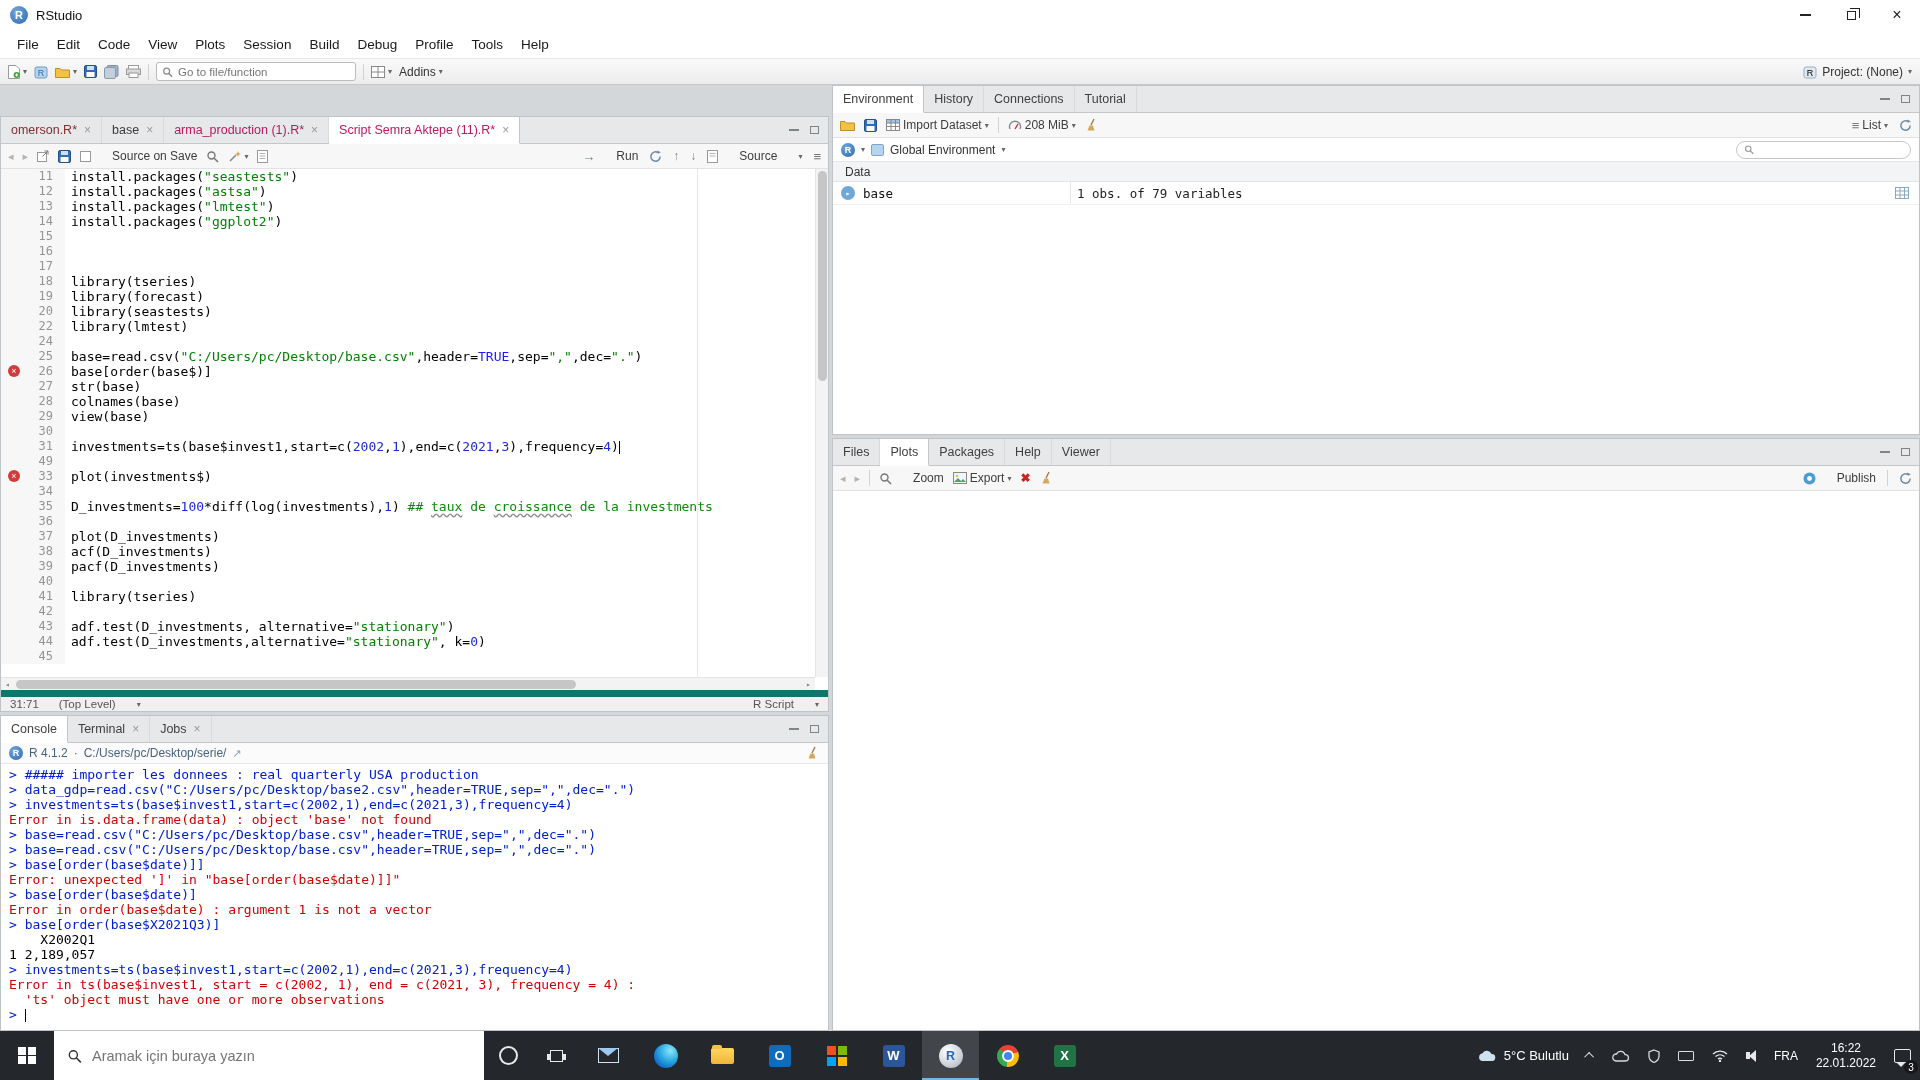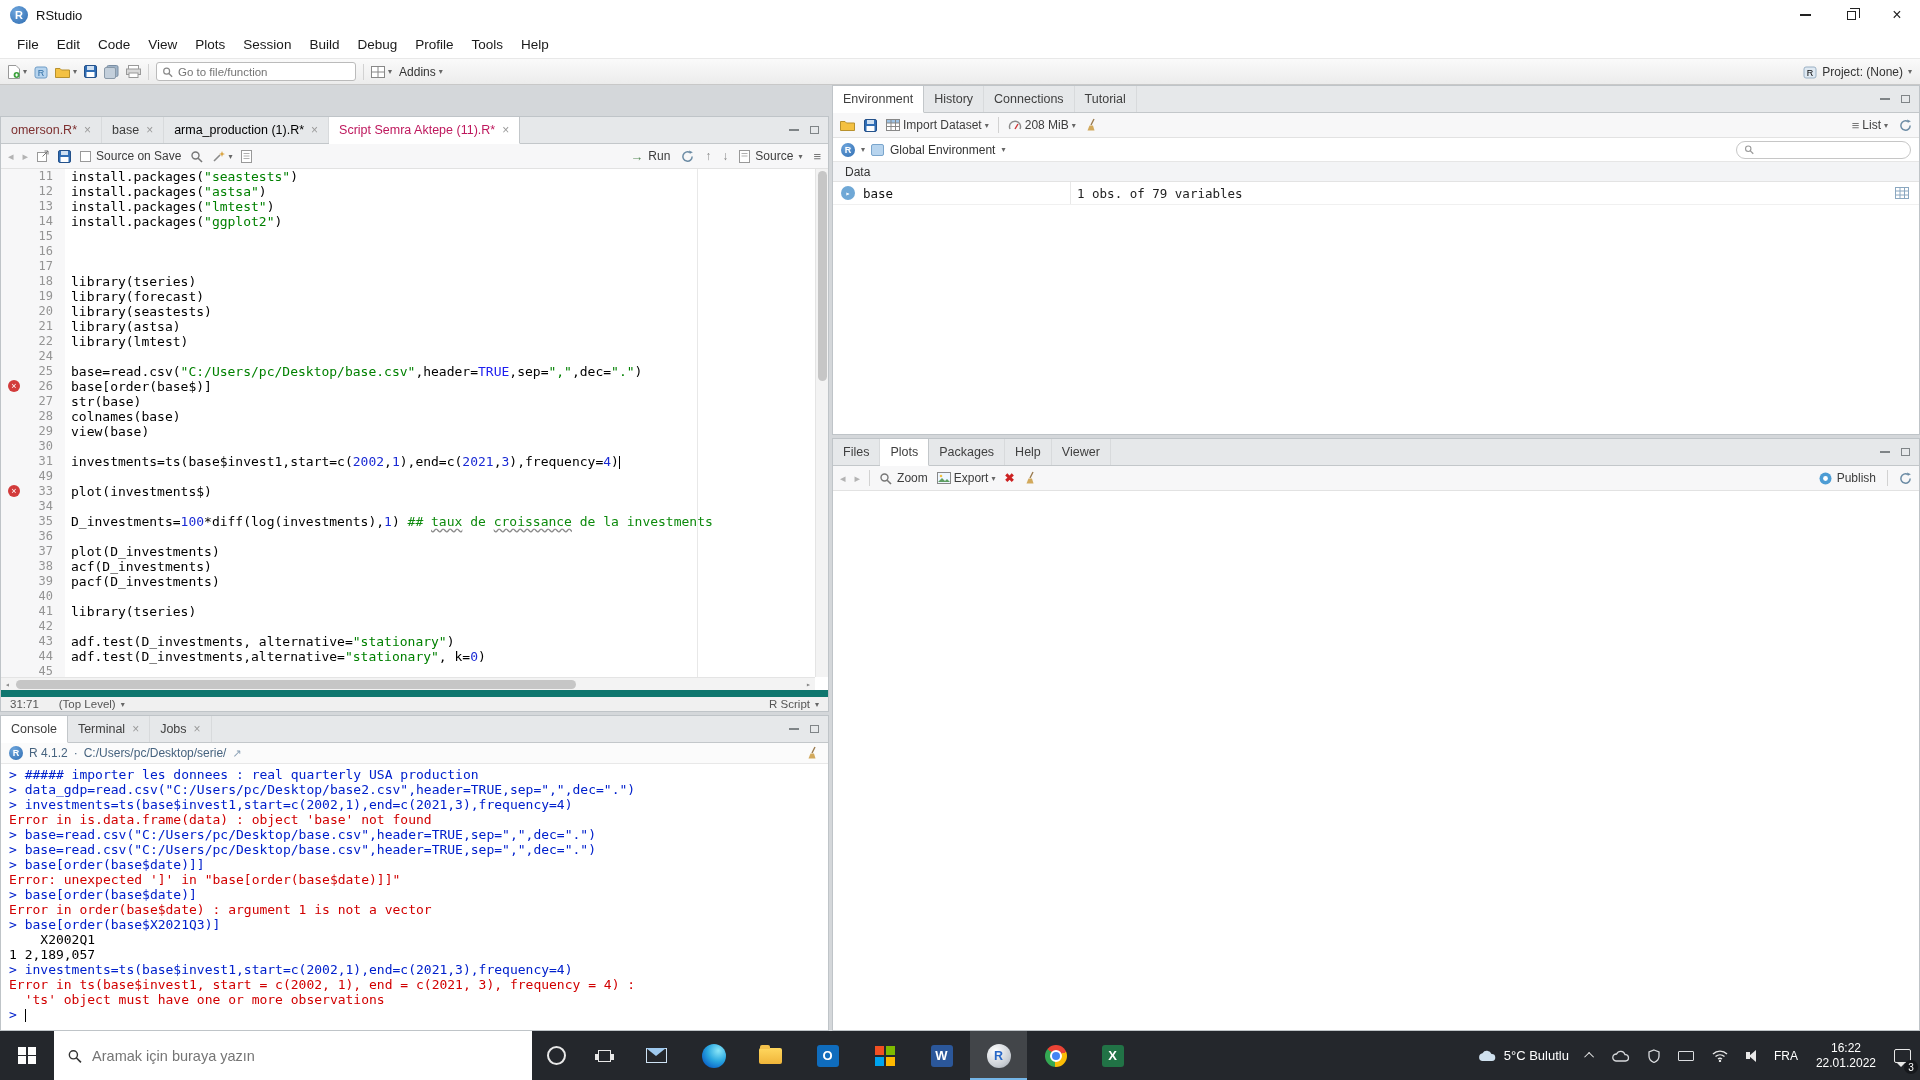--- a/index.html
+++ b/index.html
@@ -42,30 +42,30 @@
   .pane { background:#fff; border:1px solid #bfc4c8; display:flex; flex-direction:column; min-height:0; }
   .editor-pane { height:596px; flex:none; }
   .console-pane { flex:1; }
   .env-pane { height:350px; flex:none; }
   .files-pane { flex:1; }
 
   .tabbar { height:27px; background:#e6e8ea; border-bottom:1px solid #c3c7ca; display:flex; align-items:stretch; flex:none; }
   .tab { display:flex; align-items:center; gap:7px; padding:0 10px; font-size:12.5px; color:#3f3f3f; border-right:1px solid #d8dadc; }
   .tab.active { background:#fff; border-right:1px solid #c3c7ca; margin-bottom:-1px; border-bottom:1px solid #fff; }
   .tab-x { color:#9a9a9a; font-size:12px; }
-  .t1 { color:#7e3030; } .t2 { color:#3c3c3c; } .t3 { color:#000000; } .t4 { color:#be185d; }
+  .t1 { color:#7e3030; } .t2 { color:#3c3c3c; } .t3 { color:#be185d; } .t4 { color:#be185d; }
   .pane-btns { margin-left:auto; display:flex; align-items:center; gap:11px; padding-right:9px; }
   .pb-min { width:10px; height:2px; background:#7f8487; display:block; }
   .pb-max { width:9px; height:8px; border:1.2px solid #7f8487; display:block; }
 
   .mini-toolbar { height:25px; background:#f7f7f8; border-bottom:1px solid #e2e2e2; display:flex; align-items:center; gap:9px; padding:0 7px; font-size:12px; color:#3d3d3d; flex:none; }
   .mtb-right { margin-left:auto; display:flex; align-items:center; gap:11px; }
   .nav-arrow { color:#b3b3b3; font-size:11px; }
   .checkbox { width:11px; height:11px; border:1px solid #999; background:#fff; display:inline-block; }
-  .lbl-btn { display:flex; align-items:center; gap:5px; }
+  .lbl-btn { display:flex; align-items:center; gap:21px; }
   .run-arrow { color:#578957; font-size:13px; }
   .updown { color:#888; font-size:12px; }
   .list-glyph { color:#777; font-size:13px; }
   .redx { color:#cc2222; font-weight:bold; font-size:12px; }
 
   
   .code-area { position:relative; flex:1; overflow:hidden; background:#fff; font-family:"DejaVu Sans Mono", monospace; font-size:13px; line-height:15px; min-height:0; }
   .code-line { display:flex; height:15px; white-space:pre; }
   .gutter { width:64px; flex:none; text-align:right; padding-right:12px; color:#949494; font-size:12px; position:relative; background:#f7f7f8; }
   .err-badge { position:absolute; left:7px; top:1px; width:12px; height:12px; border-radius:50%; background:#d23b3b; color:#fff; font-size:9px; line-height:12px; text-align:center; font-family:"Liberation Sans",sans-serif; }
@@ -101,21 +101,21 @@
   .env-name { width:206px; flex:none; }
   .env-value { padding-left:8px; color:#222; }
   .grid-icon { margin-left:auto; margin-right:10px; }
   .cube { width:13px; height:12px; background:#b7d4ee; border:1px solid #7aa5cc; border-radius:2px; display:inline-block; }
 
   
   .taskbar { height:49px; background:#24272c; display:flex; align-items:stretch; color:#fff; flex:none; }
   .tb-start { width:54px; display:flex; align-items:center; justify-content:center; }
   .win-logo { display:grid; grid-template-columns:8px 8px; grid-template-rows:8px 8px; gap:1.5px; }
   .win-logo span { background:#fdfdfd; }
-  .tb-search { width:478px; background:#fff; display:flex; align-items:center; gap:10px; padding:0 13px; }
+  .tb-search { width:430px; background:#fff; display:flex; align-items:center; gap:10px; padding:0 13px; }
   .tb-search input { border:none; outline:none; width:100%; font-size:14.5px; color:#333; background:transparent; font-family:"Liberation Sans",sans-serif; }
   .tb-btn { width:48px; display:flex; align-items:center; justify-content:center; }
   .cortana-ring { width:19px; height:19px; border:2px solid #e8e8e8; border-radius:50%; display:block; }
   .taskview { width:13px; height:12px; border:1.5px solid #e8e8e8; display:block; box-shadow:-6px 1px 0 -3px #e8e8e8, 6px 1px 0 -3px #e8e8e8; }
   .tb-app { width:57px; display:flex; align-items:center; justify-content:center; }
   .tb-app.active { background:rgba(255,255,255,.14); box-shadow:inset 0 -2px 0 #75b6e8; }
 
   .ico-mail { width:21px; height:15px; border:1.5px solid #cfe3f5; position:relative; display:block; }
   .ico-mail::before { content:""; position:absolute; left:-1px; top:-1px; border-left:10px solid transparent; border-right:10px solid transparent; border-top:8px solid #9ec9ee; }
   .ico-edge { width:24px; height:24px; border-radius:50%; background:radial-gradient(circle at 68% 28%, #8ae6f8, #2aa7e0 45%, #0a62c9 82%); display:block; }
@@ -354,21 +354,20 @@
             <div class="code-line"><span class="gutter">11</span><span class="code-text"><span>install.packages(</span><span class="tok-s">"seastests"</span><span>)</span></span></div>
             <div class="code-line"><span class="gutter">12</span><span class="code-text"><span>install.packages(</span><span class="tok-s">"astsa"</span><span>)</span></span></div>
             <div class="code-line"><span class="gutter">13</span><span class="code-text"><span>install.packages(</span><span class="tok-s">"lmtest"</span><span>)</span></span></div>
             <div class="code-line"><span class="gutter">14</span><span class="code-text"><span>install.packages(</span><span class="tok-s">"ggplot2"</span><span>)</span></span></div>
             <div class="code-line"><span class="gutter">15</span><span class="code-text"></span></div>
             <div class="code-line"><span class="gutter">16</span><span class="code-text"></span></div>
             <div class="code-line"><span class="gutter">17</span><span class="code-text"></span></div>
             <div class="code-line"><span class="gutter">18</span><span class="code-text"><span>library(tseries)</span></span></div>
             <div class="code-line"><span class="gutter">19</span><span class="code-text"><span>library(forecast)</span></span></div>
             <div class="code-line"><span class="gutter">20</span><span class="code-text"><span>library(seastests)</span></span></div>
-            <div class="code-line"><span class="gutter">21</span><span class="code-text"><span>library(astsa)</span></span></div>
             <div class="code-line"><span class="gutter">22</span><span class="code-text"><span>library(lmtest)</span></span></div>
             <div class="code-line"><span class="gutter">24</span><span class="code-text"></span></div>
             <div class="code-line"><span class="gutter">25</span><span class="code-text"><span>base=read.csv(</span><span class="tok-s">"C:/Users/pc/Desktop/base.csv"</span><span>,header=</span><span class="tok-k">TRUE</span><span>,sep=</span><span class="tok-s">","</span><span>,dec=</span><span class="tok-s">"."</span><span>)</span></span></div>
             <div class="code-line"><span class="gutter"><span class="err-badge">×</span>26</span><span class="code-text"><span>base[order(base$)]</span></span></div>
             <div class="code-line"><span class="gutter">27</span><span class="code-text"><span>str(base)</span></span></div>
             <div class="code-line"><span class="gutter">28</span><span class="code-text"><span>colnames(base)</span></span></div>
             <div class="code-line"><span class="gutter">29</span><span class="code-text"><span>view(base)</span></span></div>
             <div class="code-line"><span class="gutter">30</span><span class="code-text"></span></div>
             <div class="code-line"><span class="gutter">31</span><span class="code-text"><span>investments=ts(base$invest1,start=c(</span><span class="tok-n">2002</span><span>,</span><span class="tok-n">1</span><span>),end=c(</span><span class="tok-n">2021</span><span>,</span><span class="tok-n">3</span><span>),frequency=</span><span class="tok-n">4</span><span>)</span><span class="caret"></span></span></div>
             <div class="code-line"><span class="gutter">49</span><span class="code-text"></span></div>

